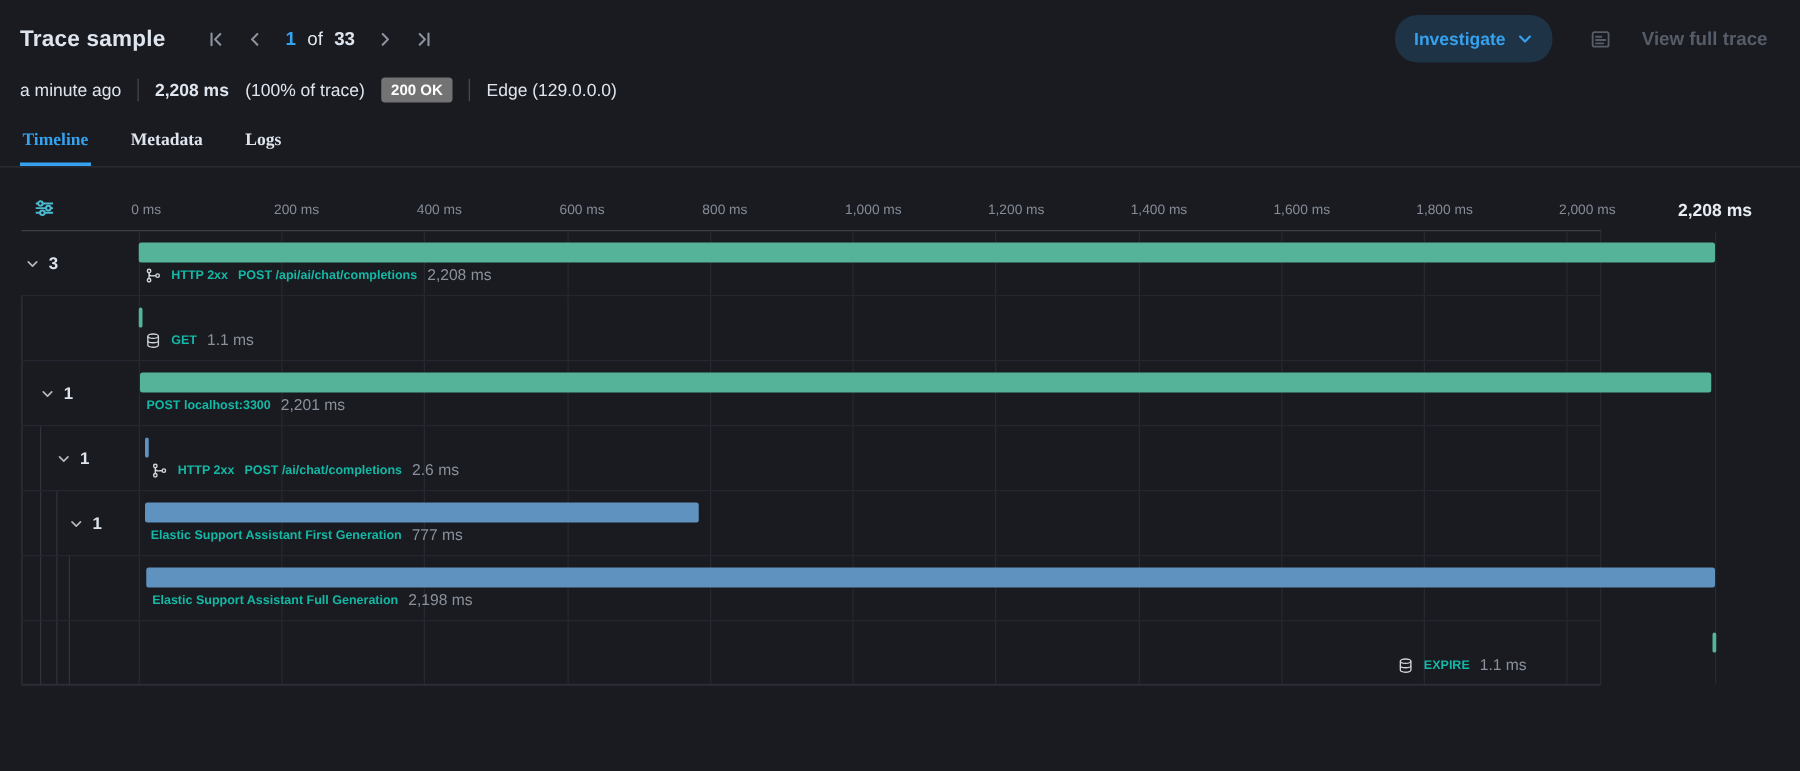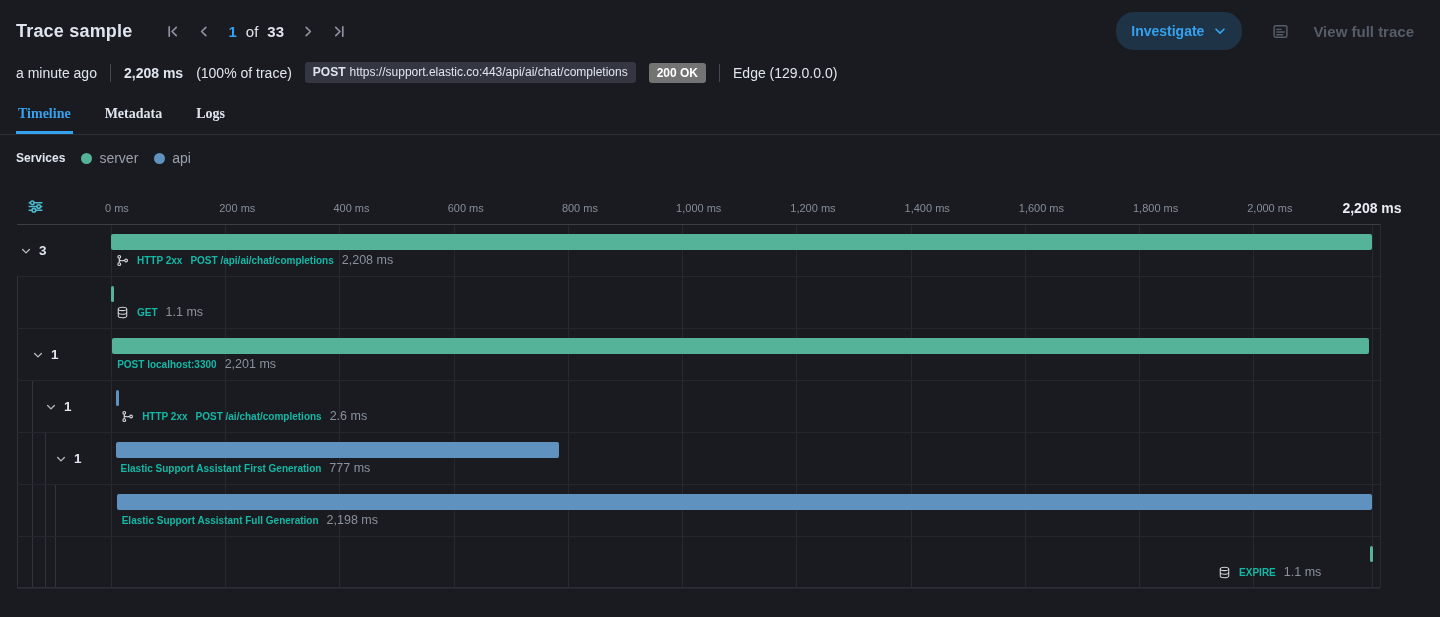--- a/index.html
+++ b/index.html
@@ -34,21 +34,21 @@
   .tab{background:none;border:none;font-family:Liberation Serif, serif;font-size:14px;font-weight:700;color:#dfe5ee;padding:9px 2px 12px;cursor:pointer}
   .tab.active{color:#36a2ef;box-shadow:inset 0 -3px 0 #36a2ef}
 
   
   .legend{display:flex;align-items:center;gap:16px;padding:15px 16px 8px}
   .legend-label{font-size:12px;font-weight:700}
   .legend-item{display:flex;align-items:center;gap:7px;color:#9aa0ab;font-size:14px}
   .dot{width:11px;height:11px;border-radius:50%}
 
   
-  .waterfall{position:relative;margin:8px 17px 16px;width:1364px}
+  .waterfall{position:relative;margin:8px 17px 16px;width:1264px}
   .axis{position:relative;height:42px}
   .tick-label{position:absolute;bottom:10px;font-size:11px;color:#868d99;white-space:nowrap}
   .tick-label.em{font-size:14px;font-weight:700;color:#e8ecf3;transform:translateX(-50%);bottom:8px}
   .axis-icon{position:absolute;left:8px;bottom:4px;background:none;border:none;cursor:pointer;padding:2px}
   .chart{position:relative;height:364px;border-top:1px solid #3a3e47;border-bottom:1px solid #2c2f36;border-right:1px solid #262931}
   .gridline{position:absolute;top:0;bottom:0;width:1px;background:#262931}
   .guide{position:absolute;width:1px;background:#2f333c}
   .wrow{position:absolute;left:0;right:0;height:52px;border-bottom:1px solid #242730;cursor:pointer}
   .bar{position:absolute;top:9px;height:16px;border-radius:2px}
   .lab{position:absolute;top:28px;display:flex;align-items:center;gap:8px;white-space:nowrap}
@@ -122,43 +122,31 @@
         <span>View full trace</span>
       </button>
     </div>
   </div>
 
   <div class="summary">
     <span>a minute ago</span>
     <span class="vdiv"></span>
     <span class="sum-duration">2,208 ms</span>
     <span>(100% of trace)</span>
-    <span class="badge"><span class="m">POST</span><span>https://support.elastic.co:443/api/ai/chat/completions</span></span>
     <span class="badge-ok" style="background: #737373;">200 OK</span>
     <span class="vdiv"></span>
     <span>Edge (129.0.0.0)</span>
   </div>
 
   <div class="tabs">
     <button class="tab active">Timeline</button>
     <button class="tab">Metadata</button>
     <button class="tab">Logs</button>
   </div>
 
-  <div class="legend">
-    <span class="legend-label">Services</span>
-    <span class="legend-item">
-      <span class="dot" style="background: rgb(84, 179, 153);"></span>
-      <span>server</span>
-    </span>
-    <span class="legend-item">
-      <span class="dot" style="background: rgb(96, 146, 192);"></span>
-      <span>api</span>
-    </span>
-  </div>
 
   <div class="waterfall">
     <div class="axis">
       <button class="axis-icon">
         <svg width="17" height="17" viewBox="0 0 16 16" fill="none" stroke="#4db9cf" stroke-width="1.5">
             <path d="M1.5 4.5h13M1.5 8h13M1.5 11.5h13"></path>
             <circle cx="5" cy="4.5" r="1.7" fill="#191b20"></circle>
             <circle cx="11" cy="8" r="1.7" fill="#191b20"></circle>
             <circle cx="6.5" cy="11.5" r="1.7" fill="#191b20"></circle>
           </svg>

